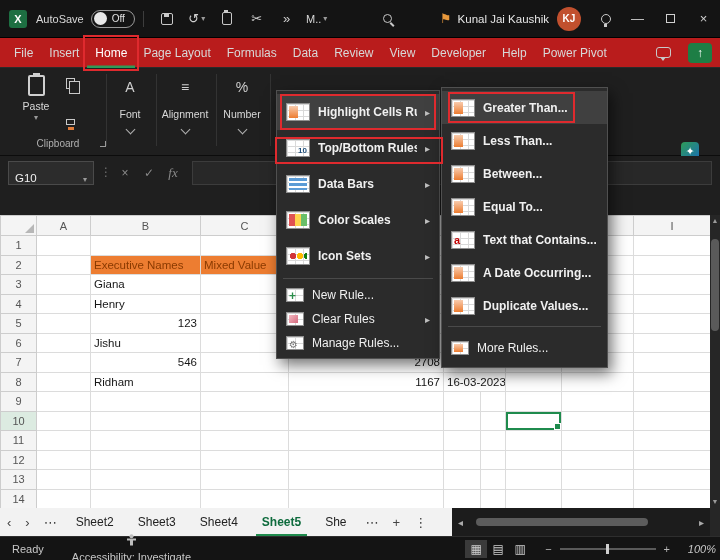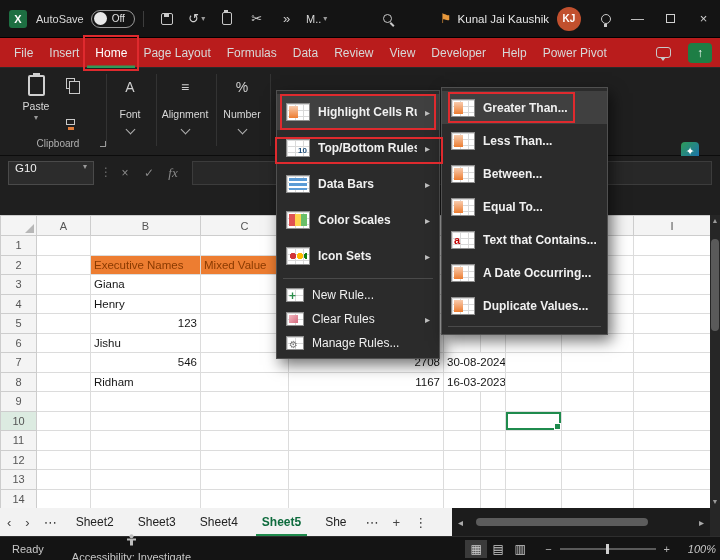--- a/index.html
+++ b/index.html
@@ -73,21 +73,21 @@
   .rg-icn.t-orange::before { content:""; position:absolute; left:0; top:0; right:0; height:4px; background:#ed7d31; }
   .rg-icn.t-red::before { content:""; position:absolute; left:0; top:0; right:0; height:4px; background:#d13438; }
   .rg-circle { position:absolute; top:74px; width:15px; height:15px; border:1.7px solid #b8b8b8; border-radius:50%; }
   .analyze-btn { position:absolute; left:666px; top:74px; width:48px; height:60px; display:flex; flex-direction:column; align-items:center; color:#d8d8d8; }
   .analyze-icn { width:18px; height:18px; border-radius:4px; background:linear-gradient(135deg,#2e9b57,#1a6fb5); color:#fff; font-size:11px; display:flex; align-items:center; justify-content:center; }
   .analyze-line { font-size:10.5px; margin-top:3px; line-height:11px; }
   .ribbon-collapse { position:absolute; left:697px; top:138px; }
 
   
   .fbar { position:absolute; left:0; top:156px; width:720px; height:34px; background:#1f1f1f; }
-  .namebox { position:absolute; left:8px; top:5px; width:86px; height:24px; background:#2c2c2c; border:1px solid #4a4a4a; display:flex; align-items:flex-start; padding:0 6px; color:#f0f0f0; font-size:11.5px; }
+  .namebox { position:absolute; left:8px; top:5px; width:86px; height:24px; background:#2c2c2c; border:1px solid #4a4a4a; display:flex; align-items:flex-end; padding:0 6px; color:#f0f0f0; font-size:11.5px; }
   .namebox .dd { margin-left:auto; font-size:8px; color:#9a9a9a; }
   .fb-dots { position:absolute; left:100px; top:9px; color:#6f6f6f; font-size:12px; }
   .fb-btn { position:absolute; top:5px; width:22px; height:24px; display:flex; align-items:center; justify-content:center; color:#8a8a8a; font-size:12px; }
   .fb-fx { font-family:"Liberation Serif",serif; font-style:italic; font-size:13px; }
   .fb-input { position:absolute; left:192px; right:8px; top:5px; height:24px; background:#282828; border:1px solid #3c3c3c; }
 
   .strip { position:absolute; left:0; top:190px; width:720px; height:25px; background:#1f1f1f; }
 
   
   .gridwrap { position:absolute; left:0; top:215px; width:710px; height:293px; background:#fff; overflow:hidden; }
@@ -567,20 +567,24 @@
       </div>
       <div class="mitem">
         <span class="micon date-occurring-icon"></span>
         <span class="mlabel">A Date Occurring...</span>
       </div>
       <div class="mitem">
         <span class="micon duplicate-values-icon"></span>
         <span class="mlabel">Duplicate Values...</span>
       </div>
       <div class="msep"></div>
+      <div class="mitem small">
+        <span class="micon more-rules-icon"></span>
+        <span class="mlabel">More Rules...</span>
+      </div>
     </div>
 
   <div class="tabsbar">
     <div class="tabs-left">
       <span class="tnav">‹</span>
       <span class="tnav">›</span>
       <span class="tnav">⋯</span>
       <div id="tabs-strip" style="display:flex;">
           <div class="stab">Sheet2</div>
           <div class="stab">Sheet3</div>

